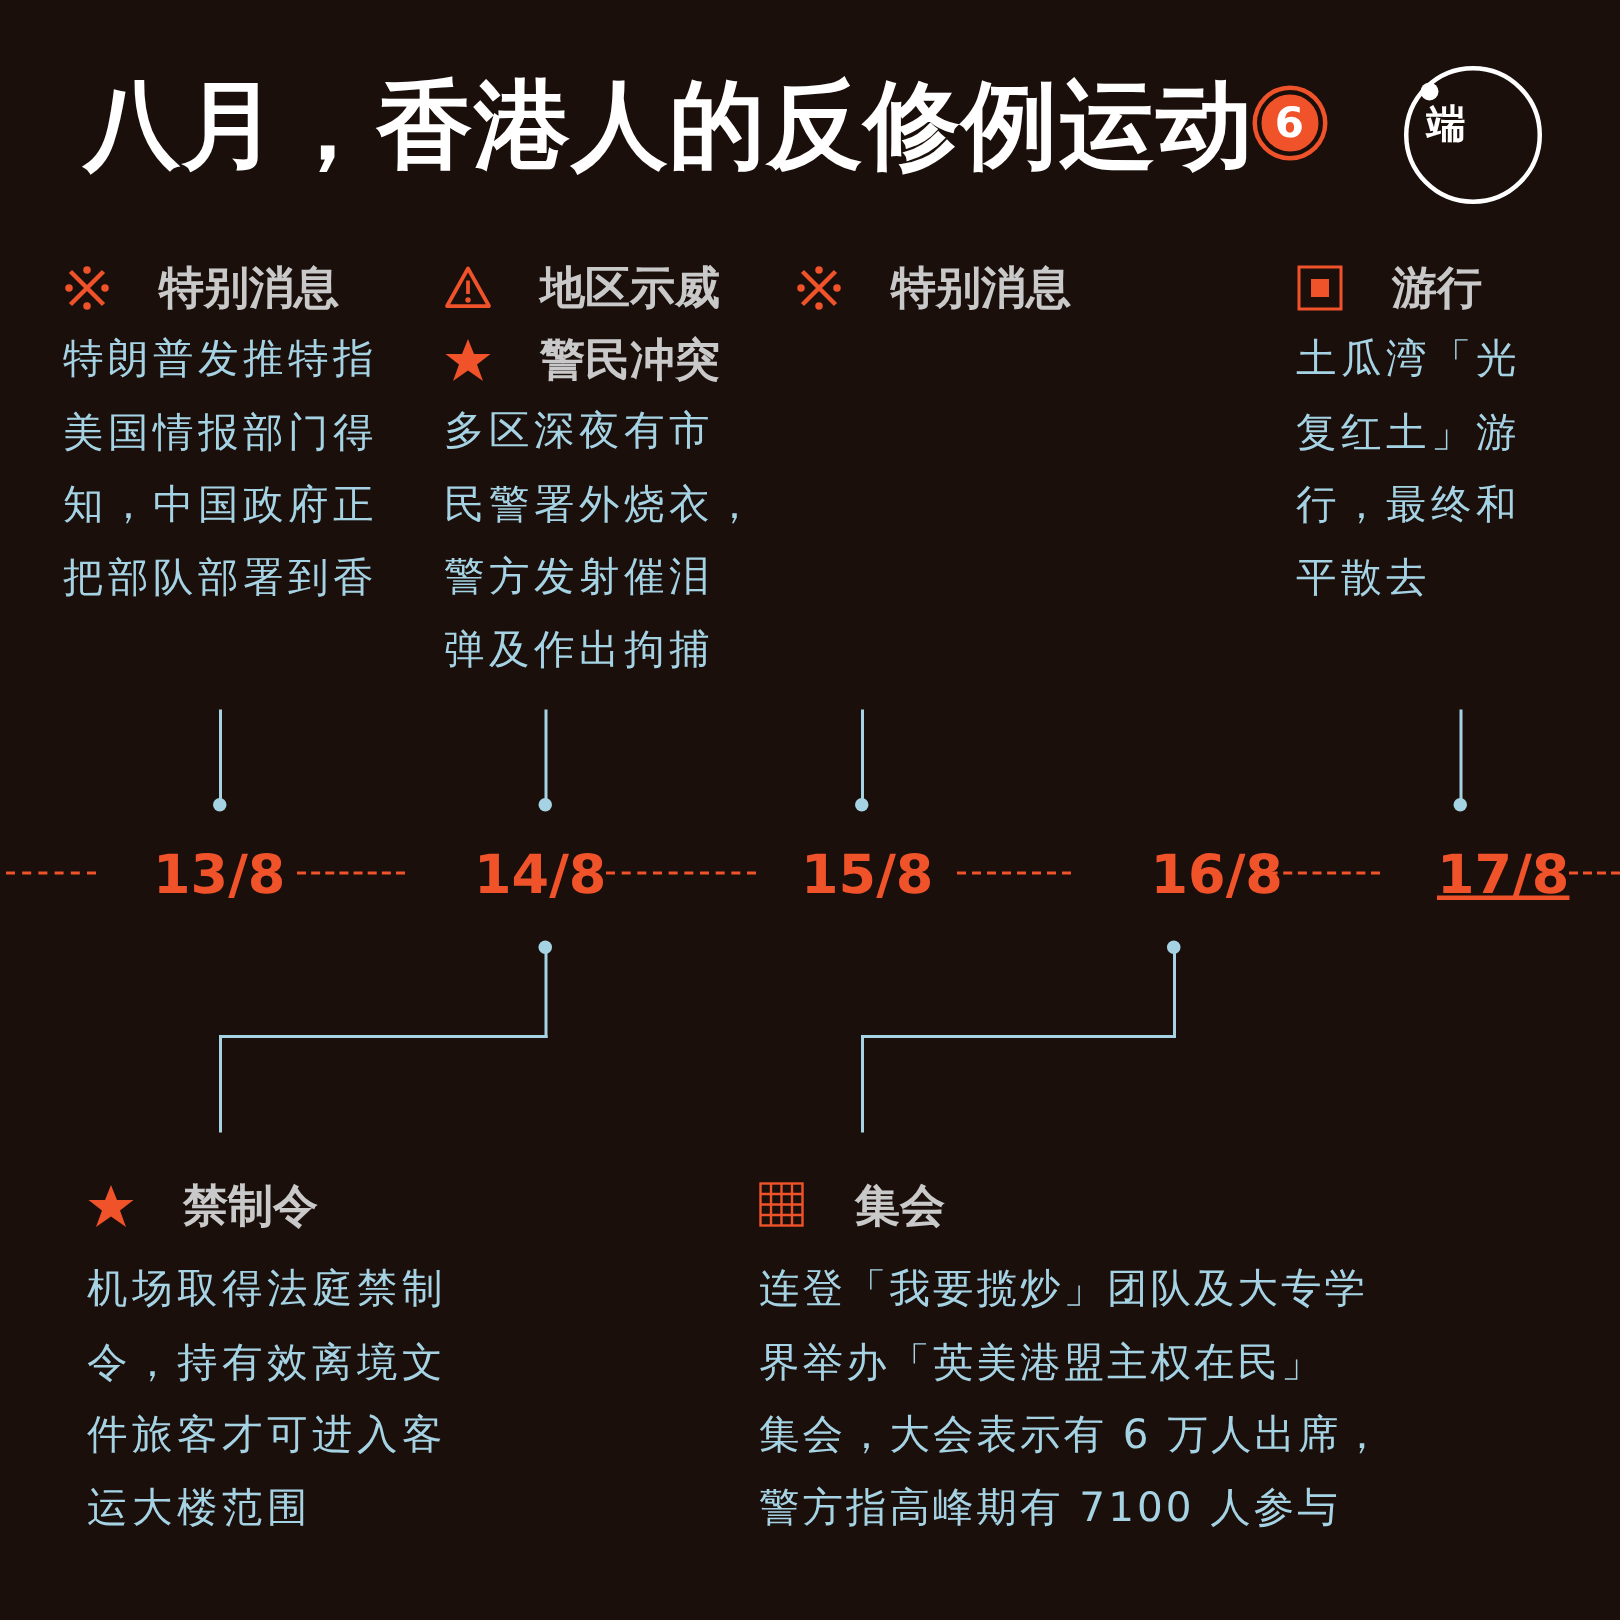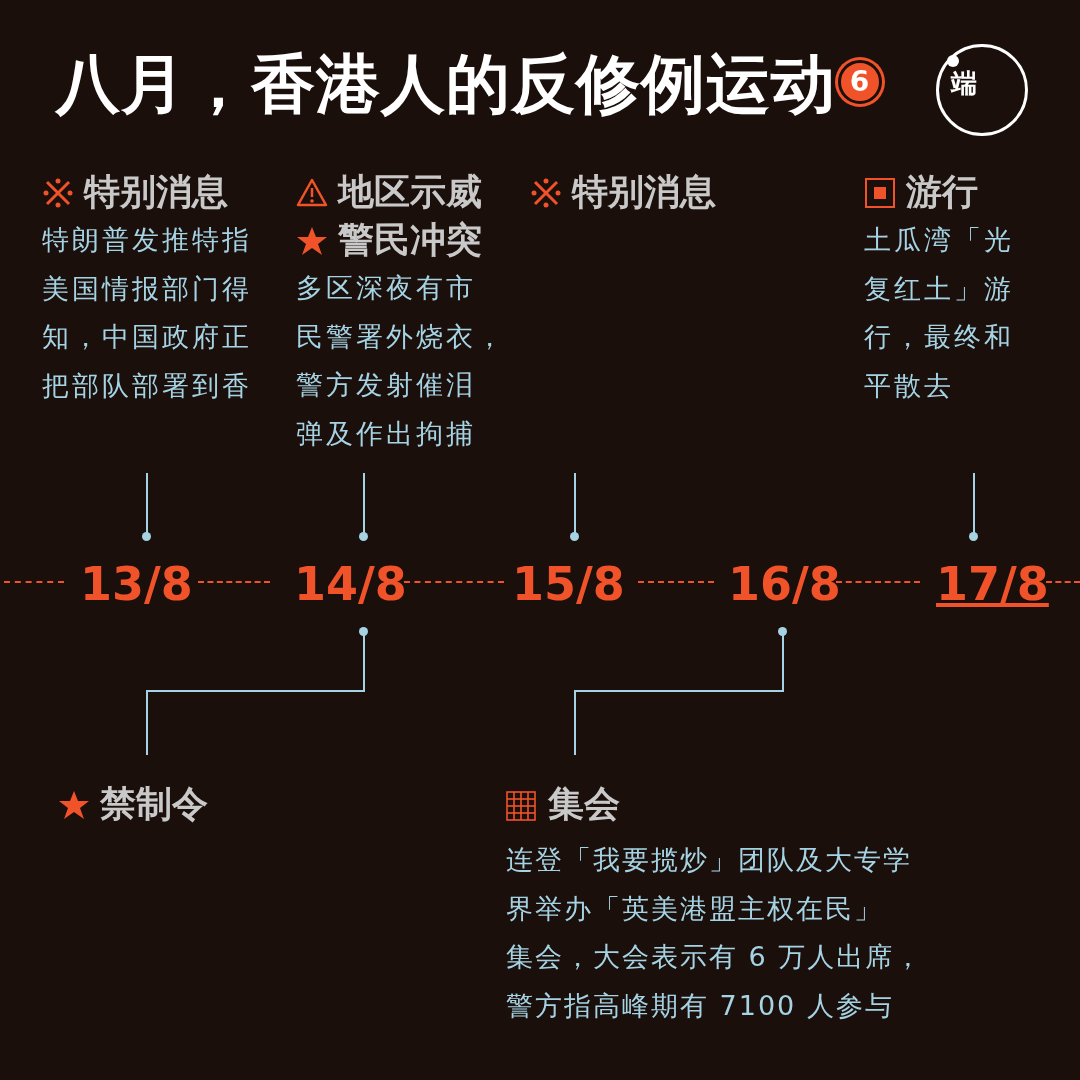--- a/index.html
+++ b/index.html
@@ -3,24 +3,24 @@
 <meta charset="utf-8">
 <style>
   html,body{margin:0;padding:0;}
   body{width:1080px;height:1080px;background:#1a0f0b;position:relative;overflow:hidden;font-family:"DejaVu Sans",sans-serif;}
   .title{position:absolute;left:56px;top:44px;font-size:64px;font-weight:bold;color:#ffffff;letter-spacing:1px;line-height:80px;white-space:nowrap;}
   .title .num{display:inline-block;width:38px;height:38px;border-radius:50%;background:#f0532a;color:#fff;font-size:28px;line-height:38px;text-align:center;vertical-align:middle;margin-left:2px;position:relative;top:-6px;border:3px solid #1a0f0b;box-shadow:0 0 0 3px #f0532a;}
   .logo{position:absolute;left:936px;top:44px;width:86px;height:86px;border:3px solid #fff;border-radius:50%;}
   .logo .dot{position:absolute;left:8px;top:8px;width:12px;height:12px;background:#fff;border-radius:50%;}
   .logo .glyph{position:absolute;left:8px;top:18px;color:#fff;font-size:18px;font-weight:bold;line-height:18px;}
   .event{position:absolute;}
-  .head{display:flex;align-items:center;font-size:36px;font-weight:bold;color:#c9c9c9;height:48px;}
+  .head{display:flex;align-items:center;font-size:30px;font-weight:bold;color:#c9c9c9;height:48px;gap:22px;}
   .icon{display:inline-block;width:32px;height:32px;margin-right:10px;position:relative;flex:none;}
   .body-text{color:#a6d3e4;font-size:27px;line-height:48.5px;letter-spacing:3px;white-space:nowrap;}
-  .date{position:absolute;top:556px;font-size:46px;font-weight:bold;color:#f0532a;line-height:56px;}
+  .date{position:absolute;top:556px;font-size:36px;font-weight:bold;color:#f0532a;line-height:56px;margin-left:22px;}
   .dash{position:absolute;top:581px;height:0;border-top:2px dashed #f0532a;}
   .vline{position:absolute;width:2px;background:#a6d3e4;}
   .hline{position:absolute;height:2px;background:#a6d3e4;}
   .pin{position:absolute;width:9px;height:9px;border-radius:50%;background:#a6d3e4;}
 </style>
 </head>
 <body>
 
 <div class="title"><span>八月，香港人的反修例运动</span><span class="num">6</span></div>
 <div class="logo">
@@ -120,21 +120,21 @@
 <div class="vline" style="left:973px;top:473px;height:62px;"></div>
 <div class="pin" style="left:969px;top:532px;"></div>
 
 <div class="dash" style="left:4px;width:60px;"></div>
 <div class="date" style="left:80px;">13/8</div>
 <div class="dash" style="left:198px;width:72px;"></div>
 <div class="date" style="left:294px;">14/8</div>
 <div class="dash" style="left:404px;width:100px;"></div>
 <div class="date" style="left:512px;">15/8</div>
 <div class="dash" style="left:638px;width:76px;"></div>
-<div class="date" style="left:728px;">16/8</div>
+<div class="date" style="left:745px;">16/8</div>
 <div class="dash" style="left:836px;width:84px;"></div>
 <div class="date" style="left:936px;text-decoration:underline;">17/8</div>
 <div class="dash" style="left:1046px;width:34px;"></div>
 
 <div class="pin" style="left:359px;top:627px;"></div>
 <div class="vline" style="left:363px;top:632px;height:60px;"></div>
 <div class="hline" style="left:146px;top:690px;width:219px;"></div>
 <div class="vline" style="left:146px;top:690px;height:65px;"></div>
 
 <div class="pin" style="left:778px;top:627px;"></div>
@@ -143,20 +143,26 @@
 <div class="vline" style="left:574px;top:690px;height:65px;"></div>
 
 <div class="event" style="left:58px;top:780px;">
   <div class="head">
     <span class="icon">
       <svg width="32" height="32" viewBox="0 0 32 32">
           <polygon points="16,2 20,12 31,12 22,19 26,30 16,23 6,30 10,19 1,12 12,12" fill="#f0532a"></polygon>
         </svg>
     </span>
     <span>禁制令</span>
+  </div>
+  <div class="body-text" style="margin-top:8px;">
+    <div>机场取得法庭禁制</div>
+    <div>令，持有效离境文</div>
+    <div>件旅客才可进入客</div>
+    <div>运大楼范围</div>
   </div>
 </div>
 
 <div class="event" style="left:506px;top:780px;">
   <div class="head">
     <span class="icon">
       <svg width="30" height="30" viewBox="0 0 30 30">
           <g stroke="#f0532a" stroke-width="1.6" fill="none">
             <rect x="1" y="1" width="28" height="28"></rect>
             <line x1="8" y1="1" x2="8" y2="29"></line>

